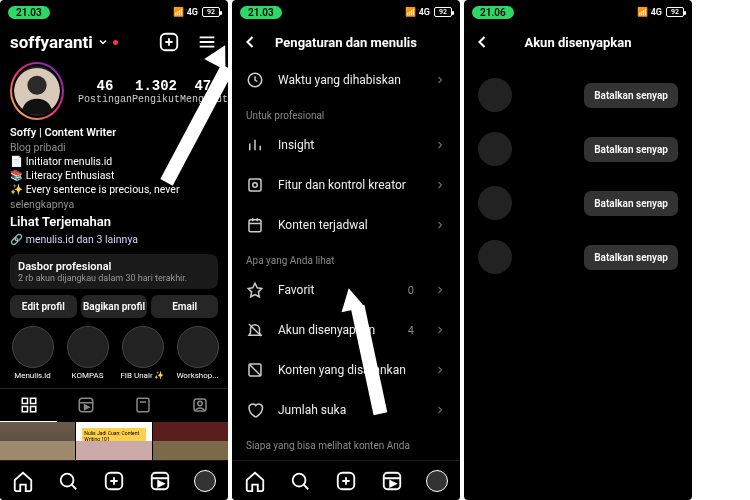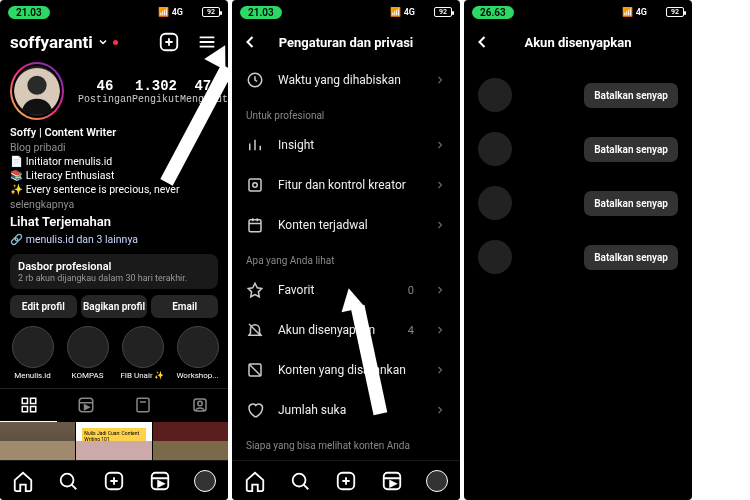--- a/index.html
+++ b/index.html
@@ -44,21 +44,21 @@
     font-size: 9px;
     display: inline-flex;
     align-items: center;
     gap: 2px;
   }
   .bat-box {
     width: 18px; height: 10px;
     border: 1px solid #fff; border-radius: 2px;
     position: relative;
     display: inline-flex; align-items:center; justify-content:center;
-    font-size:7px; line-height:1;margin-left:15px;
+    font-size:7px; line-height:1;
   }
   .bat-box::after { content:""; position:absolute; right:-3px; top:3px; width:2px; height:4px; background:#fff; border-radius:1px;}
   
   .profile-header {
     display: flex; align-items: center; justify-content: space-between;
     padding: 4px 10px 2px;
     height: 34px;
   }
   .uname-wrap { display: flex; align-items: center; gap: 4px; font-weight: 700; font-size: 17px;}
   .red-dot { width:5px; height:5px; background:#ff3040; border-radius:50%; }
@@ -350,21 +350,21 @@
         </span>
       <span class="bat-box">92</span>
     </span>
   </div>
   <div class="page-header">
     <span class="back">
         <svg width="20" height="20" viewBox="0 0 24 24" fill="none" stroke="#fff" stroke-width="2.5">
           <polyline points="15 18 9 12 15 6"></polyline>
         </svg>
       </span>
-    <span>Pengaturan dan privasi</span>
+    <span>Pengaturan dan menulis</span>
   </div>
   <div class="list" id="settings-list">
       <div class="row">
         <span class="ricon">
           <svg width="18" height="18" viewBox="0 0 24 24" fill="none" stroke="currentColor" stroke-width="2">
             <circle cx="12" cy="12" r="9"></circle>
             <polyline points="12 7 12 12 15 14"></polyline>
           </svg>
         </span>
         <span class="rlabel">Waktu yang dihabiskan</span>
@@ -509,21 +509,21 @@
       </span>
     <span class="nav-avatar"></span>
   </div>
 
   <div class="arrow" style="top:305px; left:130px; height:110px; transform:rotate(-12deg);"></div>
   <div class="arrow-head" style="top:288px; left:107px; transform:rotate(-12deg);"></div>
 </div>
 
 <div class="phone">
   <div class="status-bar">
-    <span class="status-clock">26.63</span>
+    <span class="status-clock">21.06</span>
     <span class="status-right">
       <span class="net-badge">
           <span>📶</span> 
           <span>4G</span>
         </span>
       <span class="bat-box">92</span>
     </span>
   </div>
   <div class="page-header">
     <span class="back">

